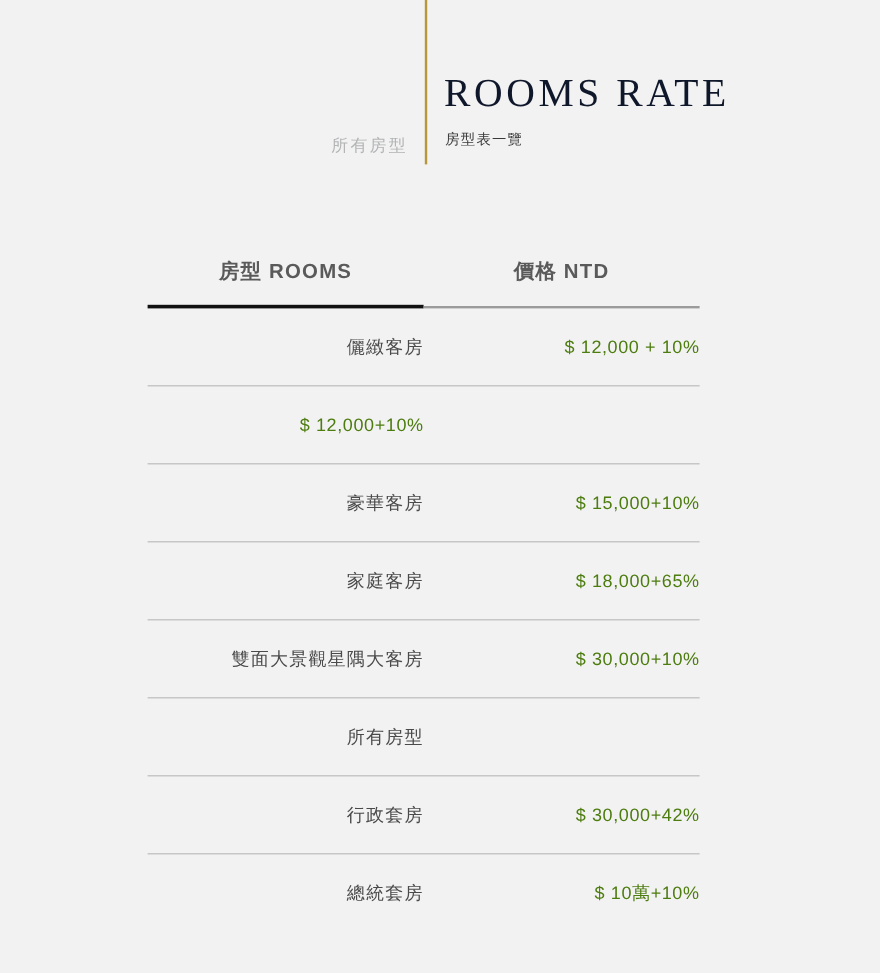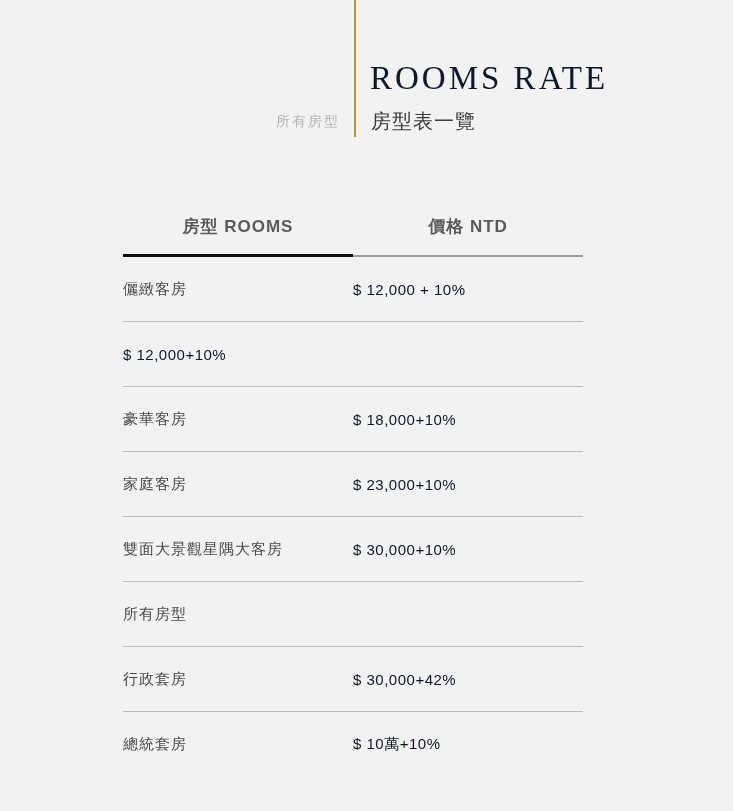--- a/index.html
+++ b/index.html
@@ -47,21 +47,21 @@
     font-size: 33px;
     line-height: 36px;
     letter-spacing: 3px;
     color: #0f172a;
     white-space: nowrap;
   }
   .subtitle {
     position: absolute;
     left: 371px;
     top: 108px;
-    font-size: 20px;
+    font-size: 12px;
     letter-spacing: 1px;
     color: #3a3a3a;
     white-space: nowrap;
   }
 
   
   .rate-table {
     position: absolute;
     left: 123px;
     top: 205px;
@@ -103,31 +103,31 @@
     width: 100%;
     height: 65px;
     align-items: center;
     border-bottom: 1px solid #bcbcbc;
   }
   .tbody .row:last-child {
     border-bottom: none;
   }
   .cell {
     width: 230px;
-    text-align: left;
+    text-align: right;
   }
   .cell.room {
     font-size: 15px;
     letter-spacing: 1px;
     color: #4a4a4a;
   }
   .cell.price {
     font-size: 15px;
     letter-spacing: 0.5px;
-    color: #0f172a;
+    color: #4d7c0f;
   }
 </style>
 </head>
 <body>
 
 <div class="page">
 
   <div class="accent-line"></div>
 
   <div class="eyebrow">所有房型</div>
@@ -148,26 +148,26 @@
         <div class="cell room">儷緻客房</div>
         <div class="cell price">$ 12,000 + 10%</div>
       </div>
 
       <div class="row">
         <div class="cell price">$ 12,000+10%</div>
       </div>
 
       <div class="row">
         <div class="cell room">豪華客房</div>
-        <div class="cell price">$ 18,000+10%</div>
+        <div class="cell price">$ 15,000+10%</div>
       </div>
 
       <div class="row">
         <div class="cell room">家庭客房</div>
-        <div class="cell price">$ 23,000+10%</div>
+        <div class="cell price">$ 18,000+65%</div>
       </div>
 
       <div class="row">
         <div class="cell room">雙面大景觀星隅大客房</div>
         <div class="cell price">$ 30,000+10%</div>
       </div>
 
       <div class="row">
         <div class="cell room">所有房型</div>
       </div>

